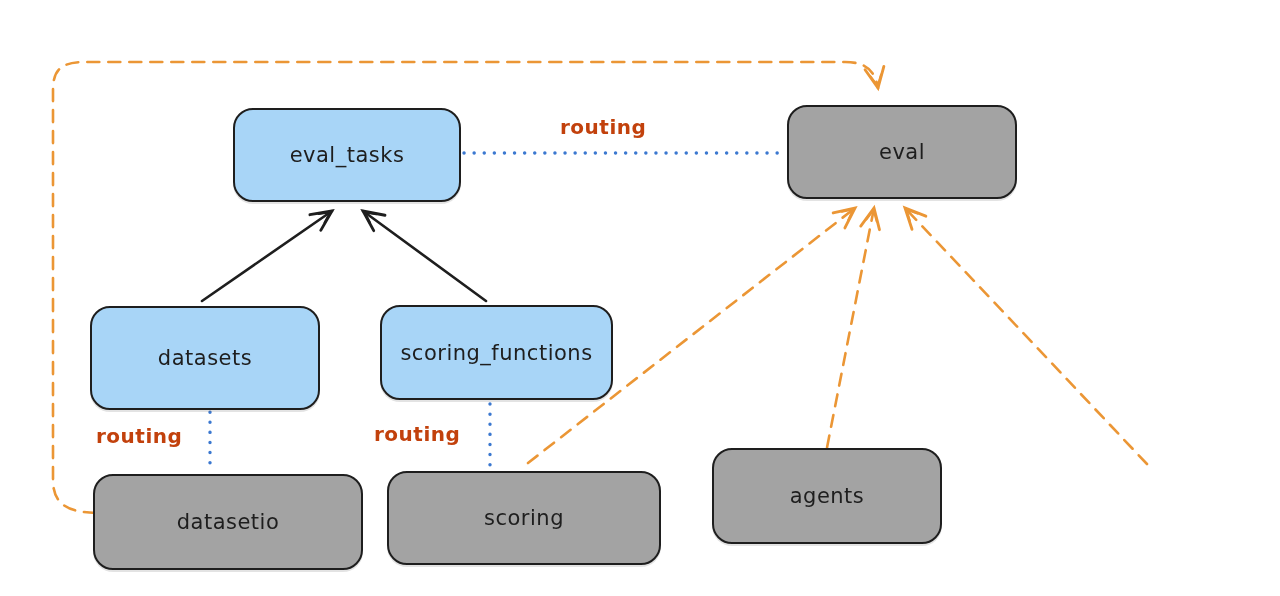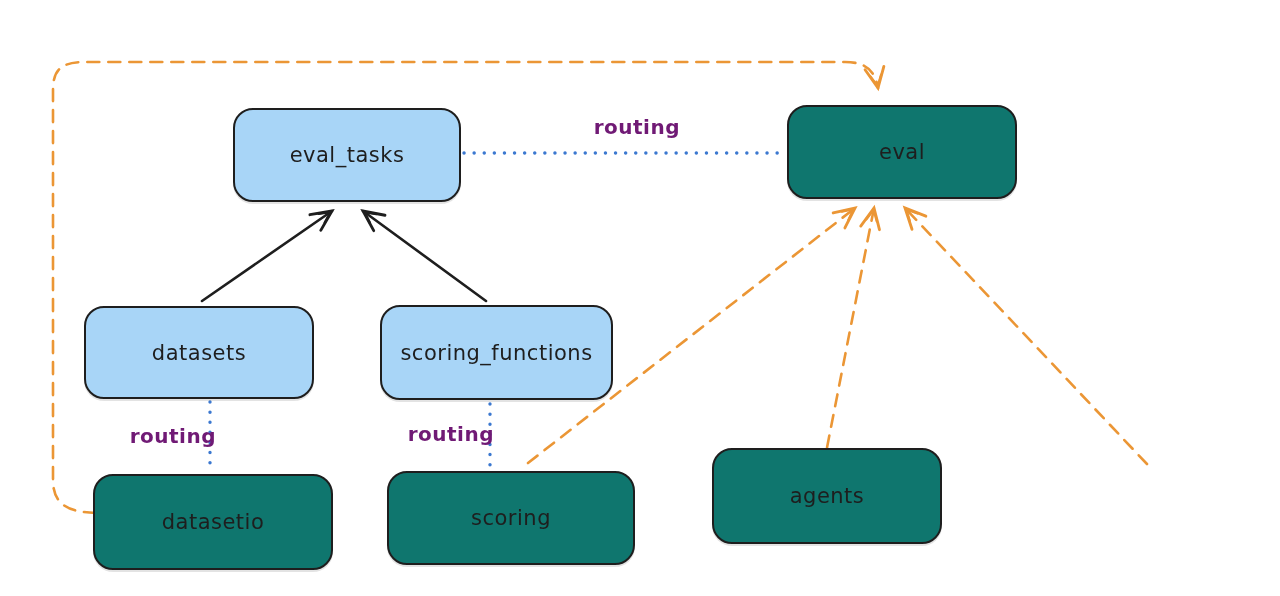--- a/index.html
+++ b/index.html
@@ -29,39 +29,39 @@
     border-radius: 20px;
     display: flex;
     align-items: center;
     justify-content: center;
     font-size: 21px;
     letter-spacing: 0.5px;
     color: #1e1e1e;
     box-shadow: 0 2px 0 rgba(100,100,100,0.18);
   }
   .node.blue  { background: #a8d5f7; }
-  .node.green { background: #0f766e; }
+  .node.green { background: #a3a3a3; }
 
   .n-eval-tasks        { left: 233px; top: 108px; width: 228px; height: 94px; }
   .n-eval              { left: 787px; top: 105px; width: 230px; height: 94px; }
-  .n-datasets          { left:  84px; top: 306px; width: 230px; height: 93px; }
+  .n-datasets          { left:  90px; top: 306px; width: 230px; height: 104px; }
   .n-scoring-functions { left: 380px; top: 305px; width: 233px; height: 95px; align-items: center; }
-  .n-datasetio         { left:  93px; top: 474px; width: 240px; height: 96px; }
-  .n-scoring           { left: 387px; top: 471px; width: 248px; height: 94px; }
+  .n-datasetio         { left:  93px; top: 474px; width: 270px; height: 96px; }
+  .n-scoring           { left: 387px; top: 471px; width: 274px; height: 94px; }
   .n-agents            { left: 712px; top: 448px; width: 230px; height: 96px; }
   .n-inference         { left: 1022px; top: 467px; width: 231px; height: 91px; }
 
   .edge-label {
     position: absolute;
     width: 120px;
-    text-align: right;
+    text-align: left;
     font-size: 20px;
     font-weight: bold;
     letter-spacing: 0.5px;
-    color: #701a75;
+    color: #c2410c;
   }
   .r1 { left: 560px; top: 115px; }
   .r2 { left:  96px; top: 424px; }
   .r3 { left: 374px; top: 422px; }
 </style>
 </head>
 <body>
 
 <div class="canvas">
 

